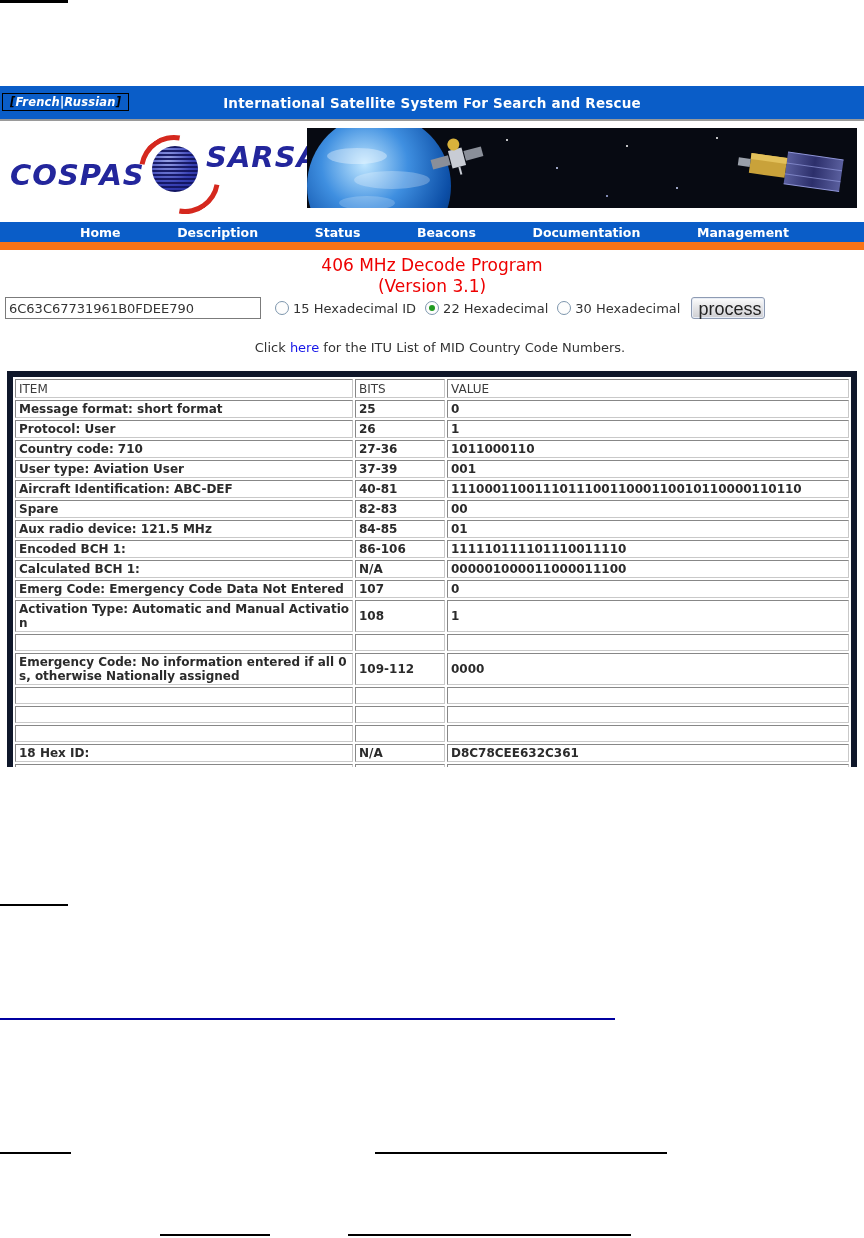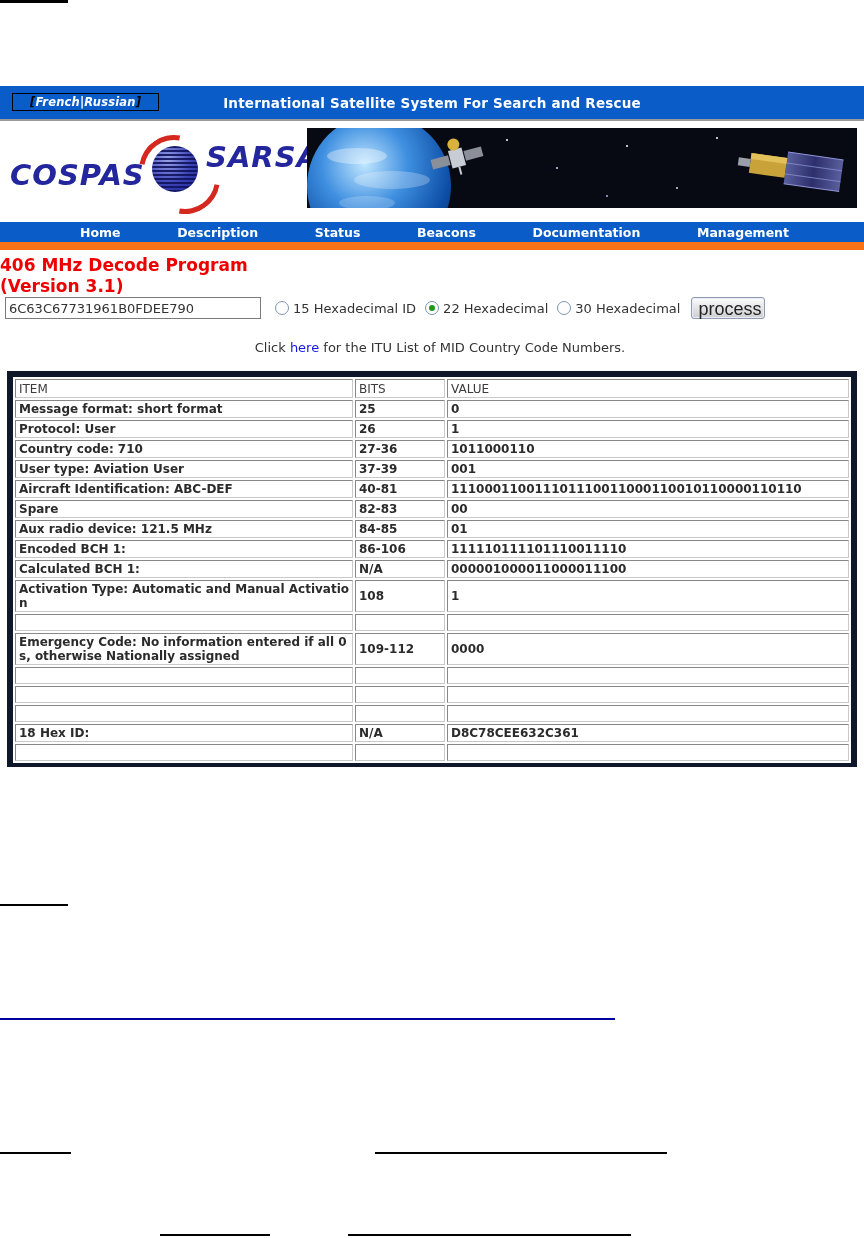--- a/index.html
+++ b/index.html
@@ -8,22 +8,22 @@
     background:#ffffff;font-family:"DejaVu Sans","Liberation Sans",sans-serif;
   }
   .rule{position:absolute;background:#000;}
   
   .header-bar{
     position:absolute;top:86px;left:0;width:864px;height:33px;
     background:#0a5dc8;border-bottom:2px solid #9a9a9a;
     display:flex;align-items:center;
   }
   .lang-box{
-    position:absolute;left:12px;top:7px;border:1px solid #000;
-    padding:1px 17px;font-size:11.5px;font-weight:bold;font-style:italic;
+    position:absolute;left:2px;top:7px;border:1px solid #000;
+    padding:1px 7px;font-size:11.5px;font-weight:bold;font-style:italic;
     color:#fff;letter-spacing:.2px;cursor:pointer;
   }
   .lang-box .bracket{color:#000;font-weight:bold;}
   .header-title{
     width:100%;text-align:center;color:#fff;font-weight:bold;font-size:13.5px;
     letter-spacing:.2px;
   }
   
   .logo-strip{position:absolute;top:121px;left:0;width:864px;height:101px;background:#fff;}
   .logo{position:absolute;left:10px;top:7px;width:295px;height:80px;}
@@ -48,22 +48,22 @@
   .sat-img{position:absolute;left:307px;top:7px;width:550px;height:80px;}
   
   .nav-bar{
     position:absolute;top:222px;left:0;width:864px;height:28px;background:#0a5dc8;
     border-bottom:8px solid #f97316;
     display:flex;align-items:center;justify-content:space-between;
     padding:0 75px 0 80px;box-sizing:border-box;
   }
   .nav-item{color:#fff;font-weight:bold;font-size:12.5px;cursor:pointer;white-space:nowrap;}
   
-  .page-title{position:absolute;top:255px;left:0;width:864px;text-align:left;color:#ee0000;
-    font-weight:bold;font-size:17px;line-height:21px;}
+  .page-title{position:absolute;top:255px;left:0;width:864px;text-align:center;color:#ee0000;
+    font-weight:normal;font-size:17px;line-height:21px;}
   
   .form-row{
     position:absolute;top:296px;left:5px;width:854px;height:24px;
     display:flex;align-items:center;
   }
   .hex-input{
     width:248px;height:18px;border:1px solid #7b7b7b;background:#fff;
     font-family:"DejaVu Sans","Liberation Sans",sans-serif;font-size:13px;color:#333;
     padding:1px 3px;margin-right:14px;
   }
@@ -256,20 +256,25 @@
           <td class="c-item">Encoded BCH 1:</td>
           <td class="c-bits">86-106</td>
           <td class="c-value">111110111101110011110</td>
         </tr>
         <tr class="">
           <td class="c-item">Calculated BCH 1:</td>
           <td class="c-bits">N/A</td>
           <td class="c-value">000001000011000011100</td>
         </tr>
         <tr class="">
+          <td class="c-item">Emerg Code: Emergency Code Data Not Entered</td>
+          <td class="c-bits">107</td>
+          <td class="c-value">0</td>
+        </tr>
+        <tr class="">
           <td class="c-item">Activation Type: Automatic and Manual Activation</td>
           <td class="c-bits">108</td>
           <td class="c-value">1</td>
         </tr>
         <tr class="empty">
           <td class="c-item"></td>
           <td class="c-bits"></td>
           <td class="c-value"></td>
         </tr>
         <tr class="">

